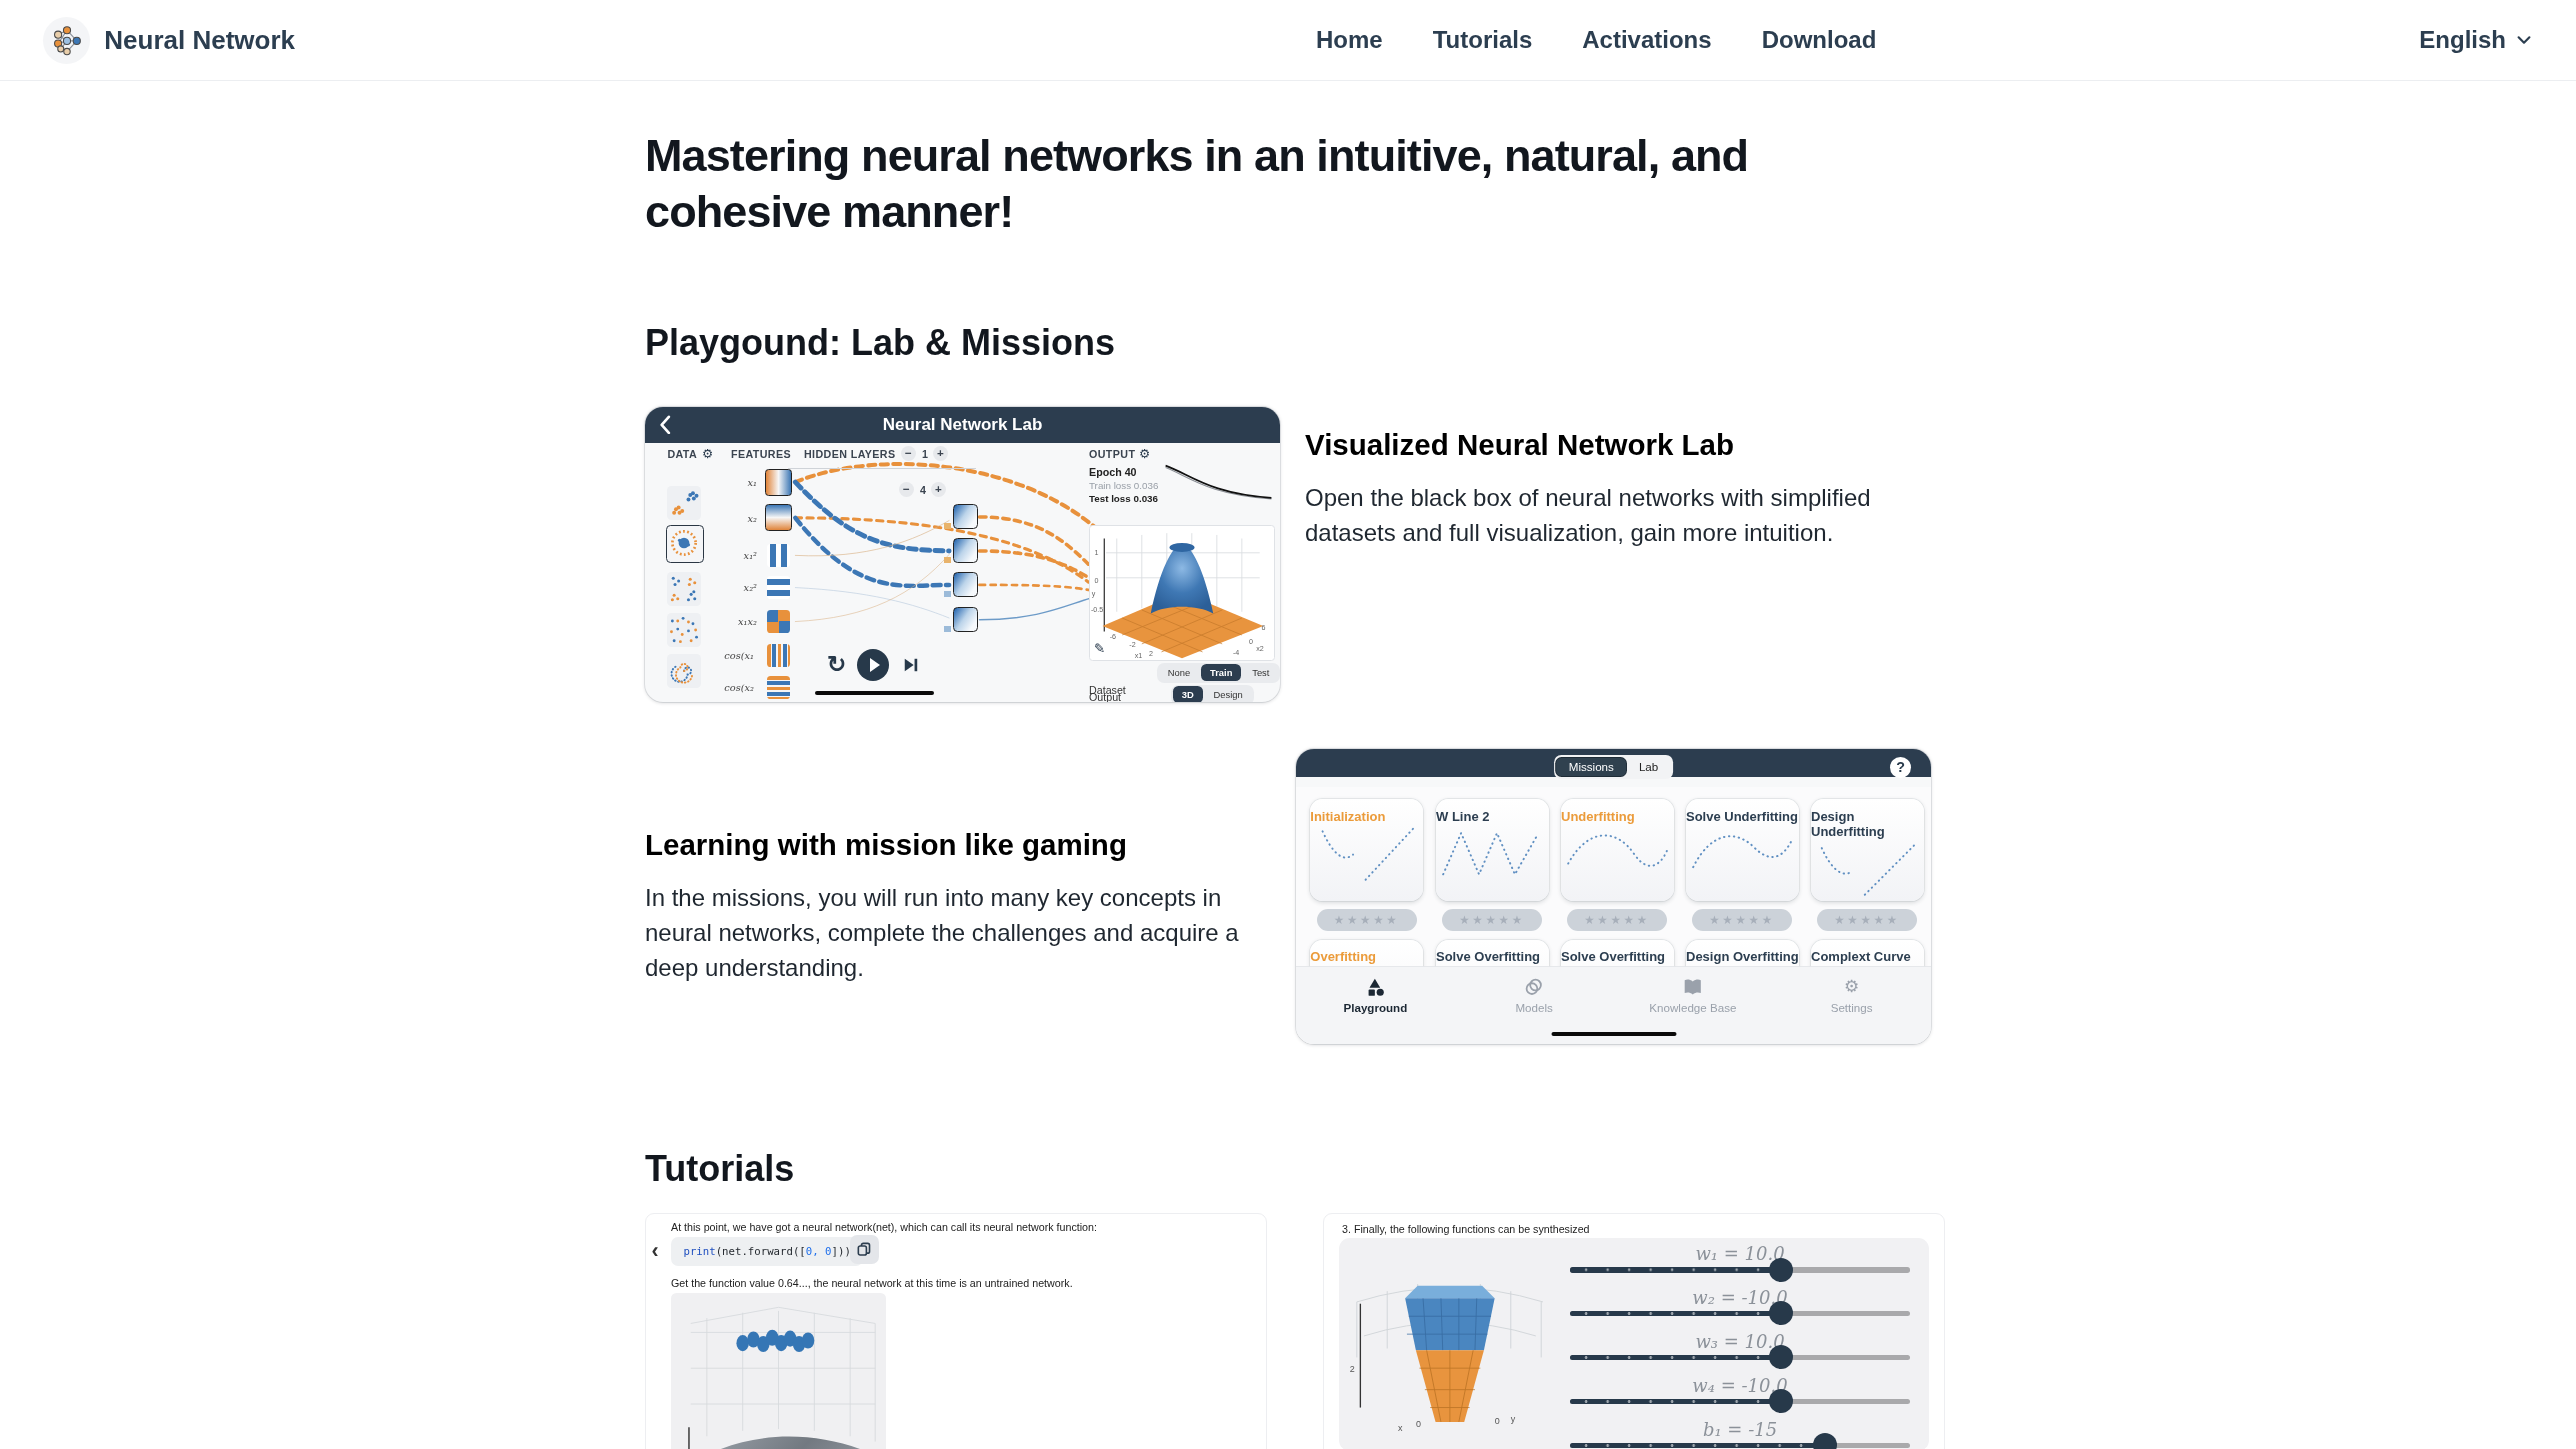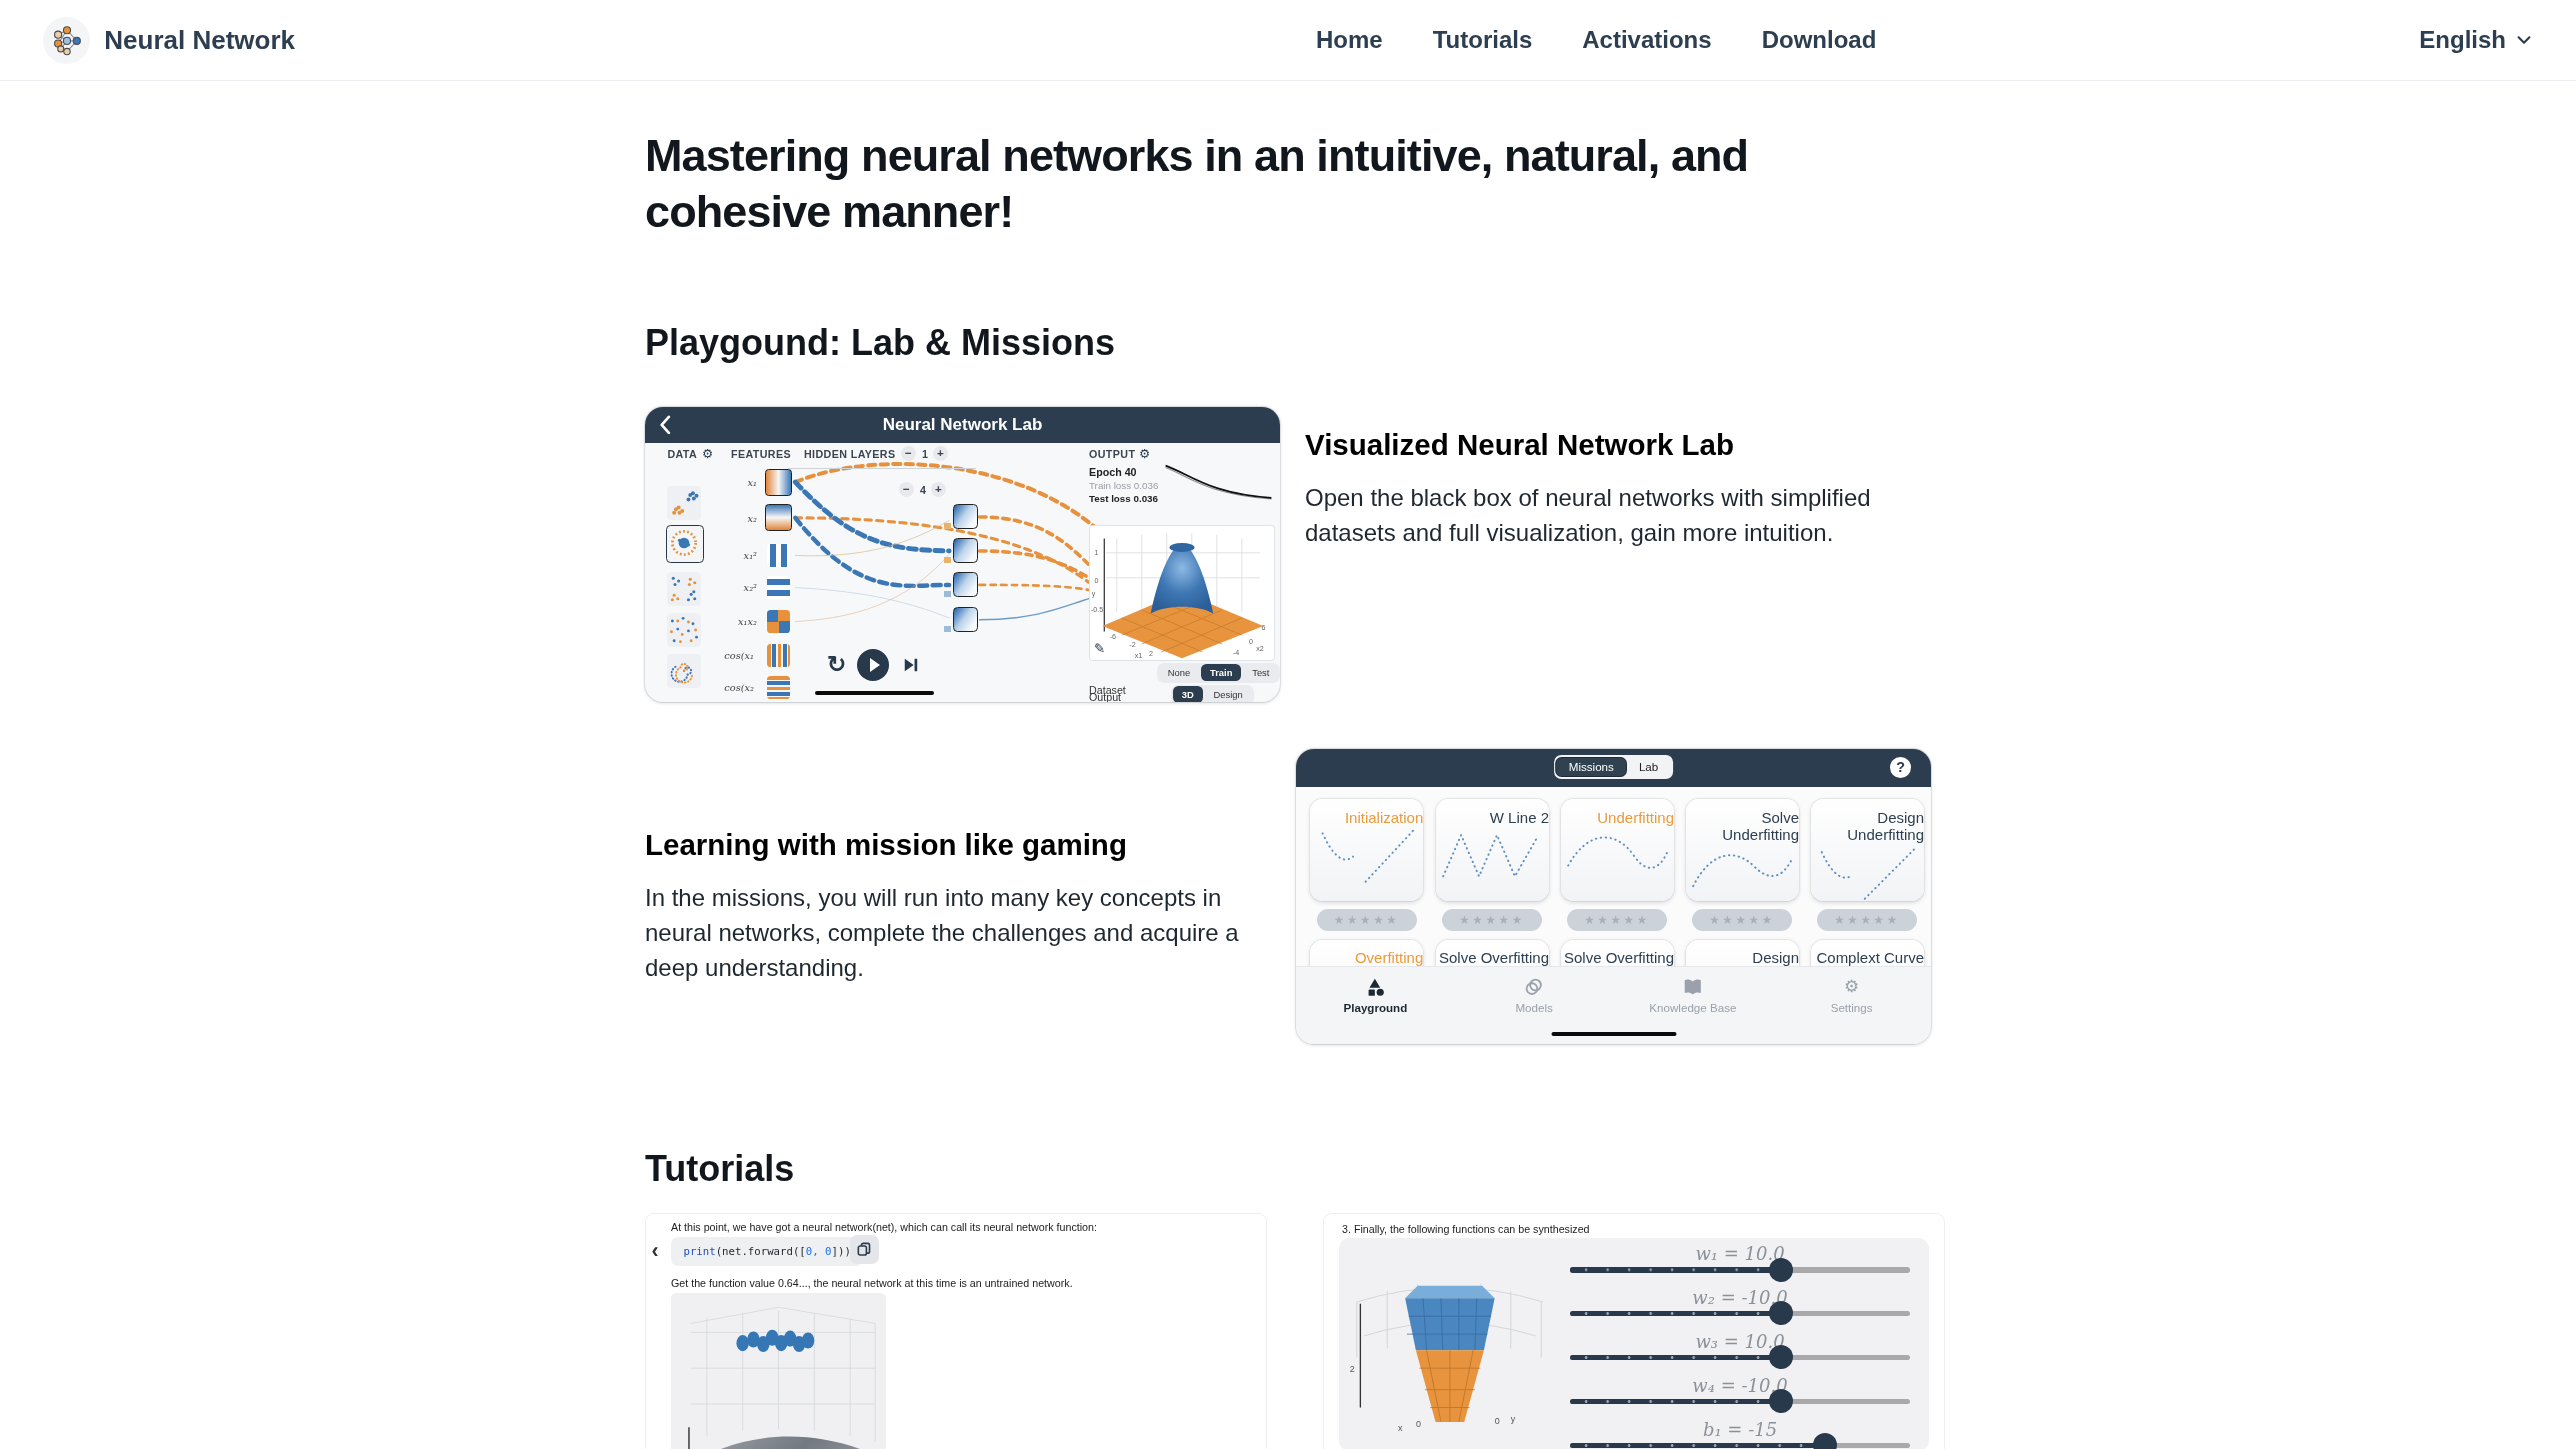--- a/index.html
+++ b/index.html
@@ -68,31 +68,31 @@
   .seg .opt{font-size:9.4px;color:#333;padding:2.7px 9px;border-radius:5.4px;cursor:pointer;white-space:nowrap}
   .seg .opt.on{background:#2c3d4f;color:#fff;font-weight:700}
   .play-btn{position:absolute;left:212px;top:242px;width:32px;height:32px;border-radius:50%;background:#27394a;cursor:pointer}
   .play-btn::after{content:"";position:absolute;left:12.5px;top:9px;border-left:10.7px solid #fff;
     border-top:7.2px solid transparent;border-bottom:7.2px solid transparent}
   .reset-btn{position:absolute;left:182px;top:245px;font-size:23px;font-weight:700;color:#27394a;cursor:pointer;line-height:25px}
   .step-btn{position:absolute;left:258px;top:250px;cursor:pointer}
   .prog{position:absolute;left:170px;top:284px;width:119px;height:4.5px;border-radius:2.7px;background:#0a0a0a}
 
   
-  .m-header{height:50px}
+  .m-header{height:28px}
   .m-toggle{position:absolute;left:50%;top:6.3px;transform:translateX(-50%);display:flex;background:#f2f3f5;
     border-radius:7.2px;padding:2.7px;}
   .m-toggle .tab{font-size:11.6px;padding:2.7px 12.5px;border-radius:5.4px;color:#222;cursor:pointer}
   .m-toggle .tab.on{background:#30414f;color:#fff;box-shadow:0 0 0 0.9px #1f2c37}
   .m-help{position:absolute;right:19.7px;top:8px;width:21.5px;height:21.5px;border-radius:50%;background:#fff;
     color:#27394a;font-size:14.3px;font-weight:800;text-align:center;line-height:21.5px;cursor:pointer}
   .m-body{position:absolute;top:38px;left:0;right:0;bottom:0;background:#fbfbfc;overflow:hidden}
   .m-card{position:absolute;width:113px;height:102px;border-radius:12.5px;cursor:pointer;
     background:linear-gradient(180deg,#ffffff, #f2f3f6);box-shadow:0 1.8px 4.5px rgba(30,40,50,.15), 0 0 0 0.9px #ebedef}
-  .m-card .t{display:block;text-align:right;margin-top:9.8px;font-size:15px;font-weight:400;color:#2c3e50}
+  .m-card .t{display:block;text-align:left;margin-top:9.8px;font-size:13px;font-weight:700;color:#2c3e50}
   .m-card.hl .t{color:#eb9b3a}
   .m-stars{position:absolute;width:100px;height:22.4px;border-radius:11.6px;background:#ccd2d9;
     text-align:center;font-size:11.6px;letter-spacing:2.7px;color:#a7afba;line-height:22.4px;cursor:pointer}
   .m-tabbar{position:absolute;left:0;right:0;bottom:0;height:77px;background:#f4f5f7;
     box-shadow:0 -0.9px 0 #e4e6e9;display:flex;z-index:5}
   .m-tab{flex:1;display:flex;flex-direction:column;align-items:center;justify-content:flex-start;
     padding-top:10.7px;gap:4.5px;color:#9aa1ab;font-size:11.6px;cursor:pointer}
   .m-tab.on{color:#1c2834;font-weight:600}
   .home-bar{position:absolute;left:50%;bottom:7.2px;transform:translateX(-50%);width:125px;height:4.5px;
     border-radius:2.7px;background:#0a0a0a;z-index:6}

